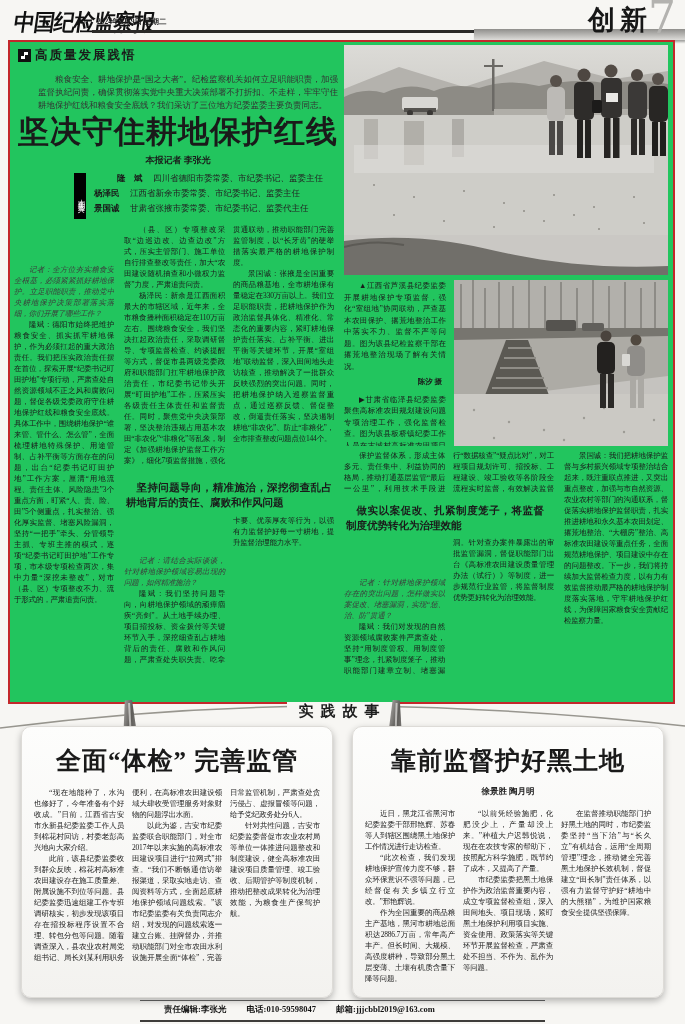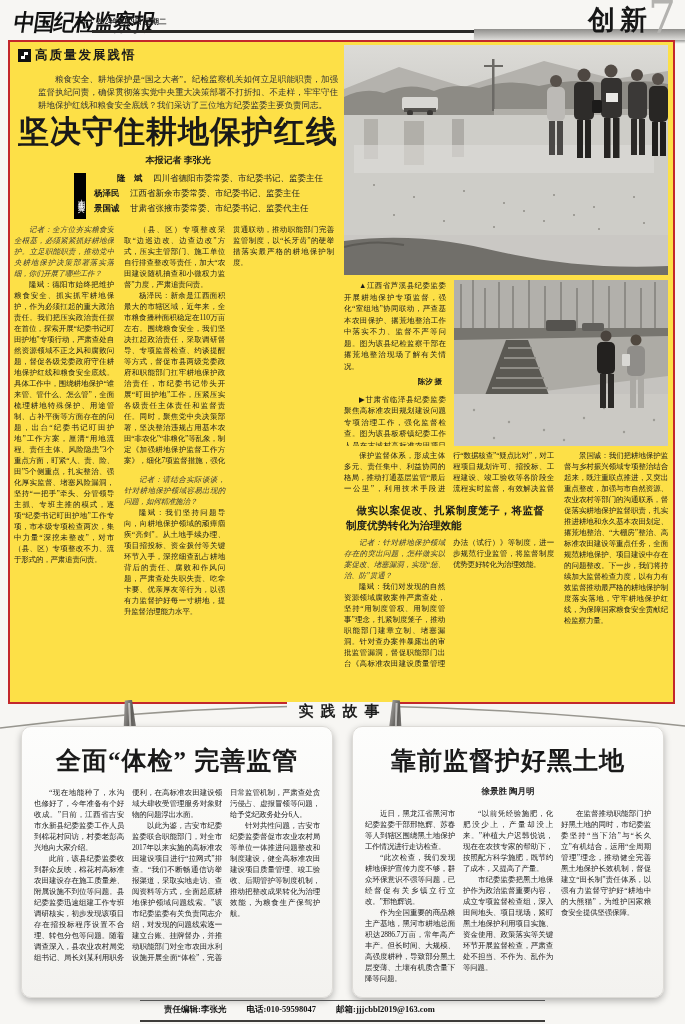--- a/index.html
+++ b/index.html
@@ -8,41 +8,41 @@
   
   .masthead{position:absolute;left:14px;top:8px;font-size:21px;font-weight:bold;
         letter-spacing:-1px;transform:skewX(-8deg) scaleY(1.08);color:#111;}
   .hdate{position:absolute;left:97px;top:17px;font-size:7.5px;font-weight:bold;color:#222;}
   .hrule-dark{position:absolute;left:92px;top:30px;width:382px;height:3px;background:#2b2a28;}
   .hbar{position:absolute;left:474px;top:29px;width:211px;height:11px;
         background:linear-gradient(#8f8e8b,#dddcd9);box-shadow:1px 2px 2px rgba(0,0,0,.35);}
   .hsection{position:absolute;left:588px;top:2px;font-size:27px;font-weight:bold;letter-spacing:5px;color:#171717;}
   .hpage{position:absolute;left:648px;top:-8px;font-size:44px;color:#b3b2af;font-family:"DejaVu Serif",serif;}
   
-  .feature{position:absolute;left:8px;top:40px;width:663px;height:660px;border:2.5px solid #c3282b;background:#fde047;}
+  .feature{position:absolute;left:8px;top:40px;width:663px;height:660px;border:2.5px solid #c3282b;background:#22c55e;}
   .fx{position:absolute;}
   .tagrow{left:8px;top:5px;display:flex;align-items:center;gap:4px;}
   .tagicon{width:13px;height:13px;background:#111;position:relative;}
   .tagicon:before{content:"";position:absolute;left:3px;top:3px;width:7px;height:7px;
         background:conic-gradient(#fff 0 25%,#111 0 50%,#fff 0 75%,#111 0);}
   .taglabel{font-size:12.5px;font-weight:bold;letter-spacing:2px;}
   .intro{left:28px;top:31px;width:300px;font-size:8.5px;line-height:13px;text-align:justify;
         text-indent:2em;color:#333;}
   .headline{left:0;top:69px;width:336px;text-align:center;font-size:31px;font-weight:bold;
         letter-spacing:1px;white-space:nowrap;}
   .byline{left:0;top:112px;width:336px;text-align:center;font-size:9px;font-weight:bold;}
   .glabel{left:64px;top:131px;width:12px;height:44px;background:#000;color:#fff;font-size:7.5px;
         writing-mode:vertical-rl;text-align:center;letter-spacing:2px;padding-top:2px;}
   .guest{left:84px;width:250px;height:14px;font-size:8.5px;display:flex;}
   .gname{font-weight:bold;width:36px;flex:none;}
   .gtitle{color:#222;}
   
   .bodycol{font-size:7.5px;line-height:11px;text-align:justify;overflow:hidden;letter-spacing:-0.2px;}
   .bodycol p{margin:0;text-indent:2em;}
-  .bodycol p.q{font-style:italic;color:#3c3c3c;}
+  .bodycol p.q{font-style:italic;color:#3c3c3c;margin-top:40px;}
   .colhead{font-size:10.5px;line-height:15px;font-weight:bold;text-align:justify;text-indent:1em;
         margin:3px 0 4px 0;letter-spacing:0;}
   .twocol{column-gap:8px;column-fill:auto;overflow:hidden;}
   .c2{column-count:2;}
   .c3{column-count:3;}
   .photo{background:#cac8c4;overflow:hidden;}
   .photo svg{display:block;}
   .capblock{font-size:7.5px;line-height:11.5px;text-align:justify;overflow:hidden;}
   .capblock .cap{text-indent:2em;margin:0 0 6px 0;}
   .credit{text-align:right;font-weight:bold;padding-right:4px;margin:-2px 0 6px 0;}
@@ -104,21 +104,23 @@
       <div>
           <p class="q">记者：全方位夯实粮食安全根基，必须紧紧抓好耕地保护。立足职能职责，推动党中央耕地保护决策部署落实落细，你们开展了哪些工作？</p>
           <p>隆斌：德阳市始终把维护粮食安全、抓实抓牢耕地保护，作为必须扛起的重大政治责任。我们把压实政治责任摆在首位，探索开展“纪委书记盯田护地”专项行动，严肃查处自然资源领域不正之风和腐败问题，督促各级党委政府守住耕地保护红线和粮食安全底线。具体工作中，围绕耕地保护“谁来管、管什么、怎么管”，全面梳理耕地特殊保护、用途管制、占补平衡等方面存在的问题，出台“纪委书记盯田护地”工作方案，厘清“用地流程、责任主体、风险隐患”3个重点方面，盯紧“人、责、险、田”5个侧重点，扎实整治、强化厚实监督、堵塞风险漏洞，坚持“一把手”牵头、分管领导主抓、专班主推的模式，逐项“纪委书记盯田护地”工作专项，市本级专项检查两次，集中力量“深挖未整改”，对市（县、区）专项整改不力、流于形式的，严肃追责问责。</p>
         </div>
     </div>
 
     <div class="fx" style="left:114px;top:182px;width:210px;height:468px;overflow:hidden;">
       <div class="bodycol twocol c2" style="height:250px;">
           <p>（县、区）专项整改采取“边巡边改、边查边改”方式，压实主管部门、施工单位自行排查整改等责任，加大“农田建设随机抽查和小微权力监督”力度，严肃追责问责。</p>
           <p>杨泽民：新余是江西面积最大的市辖区域，近年来，全市粮食播种面积稳定在110万亩左右。围绕粮食安全，我们坚决扛起政治责任，采取调研督导、专项监督检查、约谈提醒等方式，督促市县两级党委政府和职能部门扛牢耕地保护政治责任，市纪委书记带头开展“盯田护地”工作，压紧压实各级责任主体责任和监督责任。同时，聚焦党中央决策部署，坚决整治违规占用基本农田“非农化”“非粮化”等乱象，制定《加强耕地保护监督工作方案》，细化7项监督措施，强化贯通联动，推动职能部门完善监管制度，以“长牙齿”的硬举措落实最严格的耕地保护制度。</p>
-        </div>
+          <p>景国诚：张掖是全国重要的商品粮基地，全市耕地保有量稳定在330万亩以上。我们立足职能职责，把耕地保护作为政治监督具体化、精准化、常态化的重要内容，紧盯耕地保护责任落实、占补平衡、进出平衡等关键环节，开展“室组地”联动监督，深入田间地头走访核查，推动解决了一批群众反映强烈的突出问题。同时，把耕地保护纳入巡察监督重点，通过巡察反馈、督促整改，倒逼责任落实，坚决遏制耕地“非农化”、防止“非粮化”，全市排查整改问题点位144个。</p>
+        </div>
+      <div class="colhead" style="text-align:justify;margin:6px 2px 5px 2px;">坚持问题导向，精准施治，深挖彻查乱占耕地背后的责任、腐败和作风问题</div>
       <div class="bodycol twocol c2" style="height:150px;">
           <p class="q">记者：请结合实际谈谈，针对耕地保护领域容易出现的问题，如何精准施治？</p>
           <p>隆斌：我们坚持问题导向，向耕地保护领域的顽瘴痼疾“亮剑”。从土地手续办理、项目招投标、资金拨付等关键环节入手，深挖细查乱占耕地背后的责任、腐败和作风问题，严肃查处失职失责、吃拿卡要、优亲厚友等行为，以强有力监督护好每一寸耕地，提升监督治理能力水平。</p>
         </div>
     </div>
 
     <div class="fx photo" style="left:334px;top:3px;width:324px;height:230px;">
       <svg width="324" height="230" viewBox="0 0 324 230">
         <defs>
           <linearGradient id="sky1" x1="0" y1="0" x2="0" y2="1">

